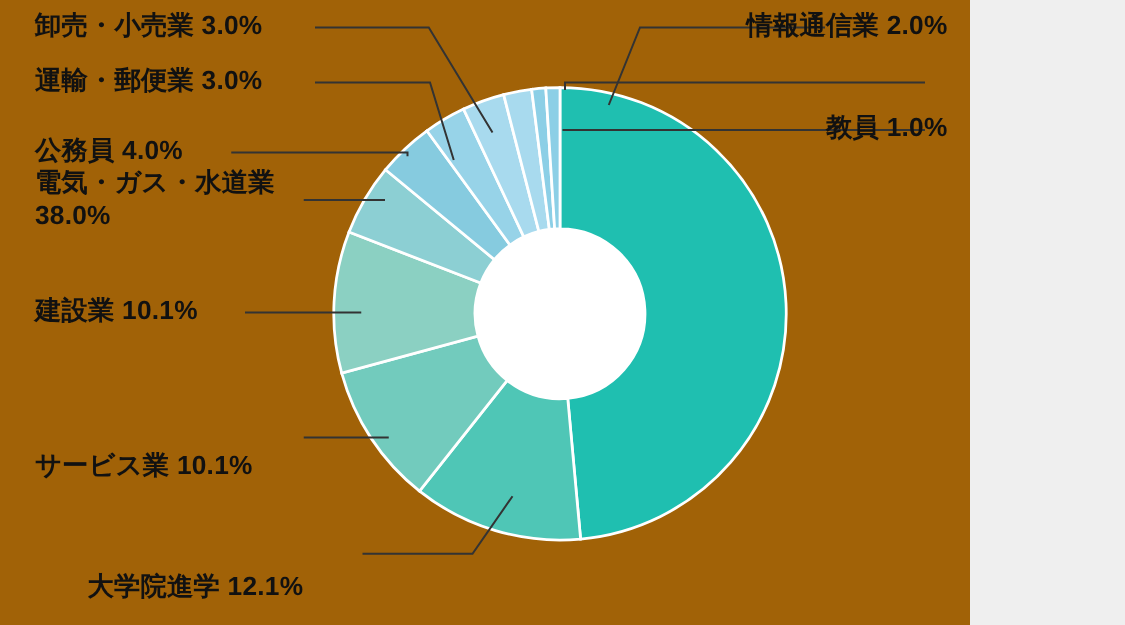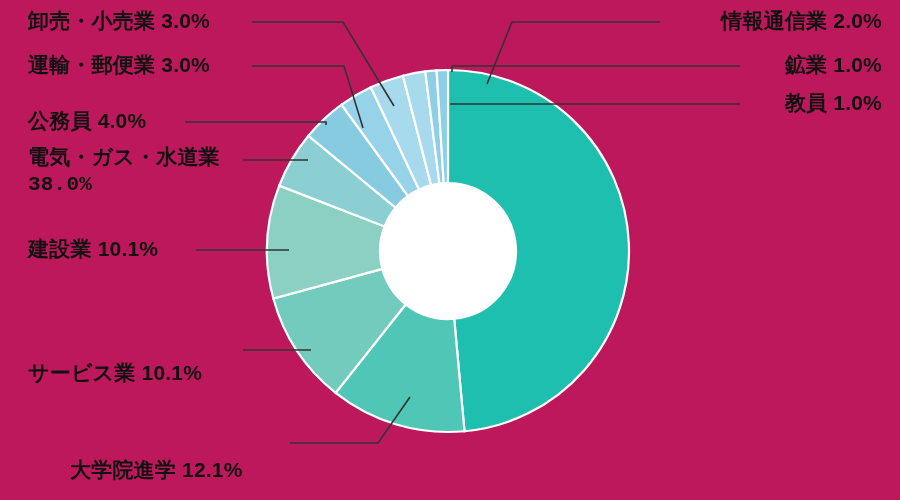--- a/index.html
+++ b/index.html
@@ -4,22 +4,22 @@
 <style>
   * { margin:0; padding:0; box-sizing:border-box; }
   html,body{
     width:900px; height:500px;
     background:#efefef;
     font-family:"Liberation Sans","DejaVu Sans",sans-serif;
     overflow:hidden;
   }
   #stage{
     position:relative;
-    width:900px; height:500px;
-    background:#be185d;
+    width:776px; height:500px;
+    background:#a16207;
   }
   #chart-svg{
     position:absolute; left:0; top:0;
     width:900px; height:500px;
     display:block;
   }
   .lbl{
     position:absolute;
     font-weight:bold;
     color:#111111;
@@ -92,21 +92,21 @@
   <div class="lbl" style="left:28px; top:52px;">
     <span>運輸・郵便業</span>
     <span>3.0%</span>
   </div>
 
   <div class="lbl" style="left:28px; top:108px;">
     <span>公務員</span>
     <span>4.0%</span>
   </div>
 
-  <div class="lbl wrap" style="left:28px; top:146px;font-family:Liberation Mono, monospace;">
+  <div class="lbl wrap" style="left:28px; top:134px;">
     <span>電気・ガス・水道業</span><br>
     <span>38.0%</span>
   </div>
 
   <div class="lbl" style="left:28px; top:236px;">
     <span>建設業</span>
     <span>10.1%</span>
   </div>
 
   <div class="lbl" style="left:28px; top:336px;margin-top:24px;">
@@ -117,24 +117,20 @@
   <div class="lbl" style="left:70px; top:429px;margin-top:28px;">
     <span>大学院進学</span>
     <span>12.1%</span>
   </div>
 
   <div class="lbl right" style="right:18px; top:8px;">
     <span>情報通信業</span>
     <span>2.0%</span>
   </div>
 
-  <div class="lbl right" style="right:18px; top:52px;">
-    <span>鉱業</span>
-    <span>1.0%</span>
-  </div>
 
   <div class="lbl right" style="right:18px; top:90px;margin-left:36px;">
     <span>教員</span>
     <span>1.0%</span>
   </div>
 
 
 </div>
 
 </body></html>

